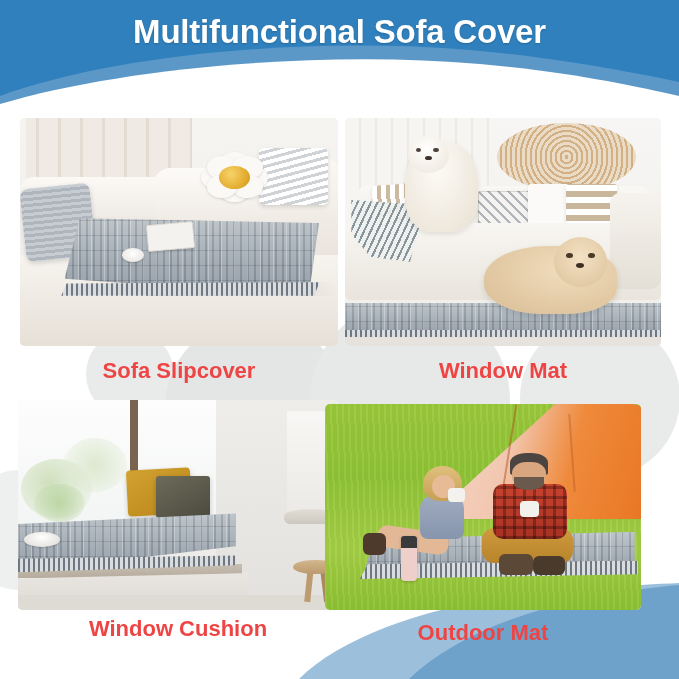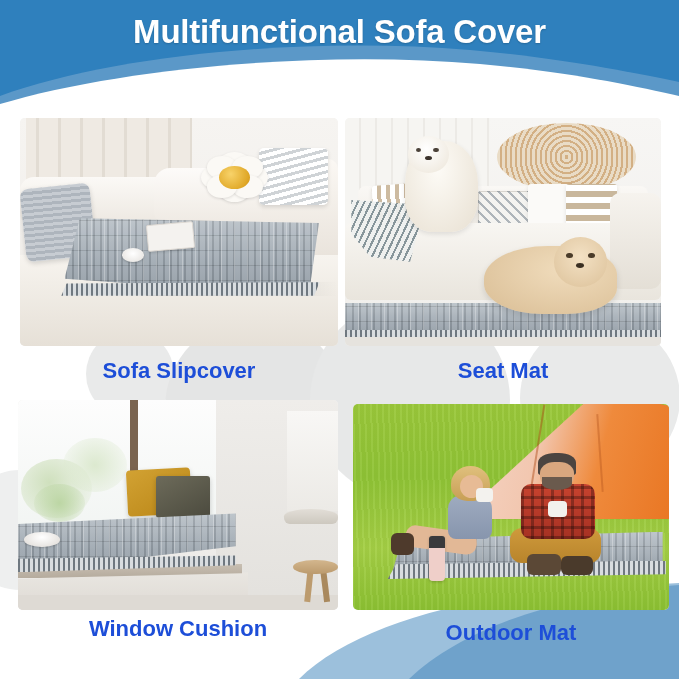--- a/index.html
+++ b/index.html
@@ -35,29 +35,29 @@
   
   .bottom-wave{position:absolute;right:0;bottom:0;width:420px;height:110px;z-index:1;pointer-events:none;}
   .bottom-wave svg{width:100%;height:100%;display:block;}
 
   
   .grid{position:absolute;left:0;top:108px;width:679px;height:571px;z-index:3;}
   .panel{position:absolute;}
   .p1{left:20px;top:10px;width:318px;height:228px;}
   .p2{left:345px;top:10px;width:316px;height:228px;}
   .p3{left:18px;top:292px;width:320px;height:210px;}
-  .p4{left:353px;top:296px;width:316px;height:206px;}
+  .p4{left:325px;top:296px;width:316px;height:206px;}
 
   .photo{
     position:absolute;left:0;top:0;width:100%;height:100%;
     border-radius:5px;overflow:hidden;background:#f2f2f0;
   }
   .label{
     position:absolute;left:0;width:100%;text-align:center;
-    color:#1d4ed8;font-size:22px;font-weight:600;
+    color:#ef4444;font-size:22px;font-weight:600;
     font-family:"Liberation Sans", sans-serif;
   }
   .p1 .label,.p2 .label{top:240px;}
   .p3 .label,.p4 .label{top:216px;}
 
   
   .lay{position:absolute;}
 
   
   .quilt{
@@ -272,21 +272,21 @@
       <div class="lay s2-dog1n"></div>
       <div class="lay s2-mat quilt"></div>
       <div class="lay s2-matfr fringe"></div>
       <div class="lay s2-floor"></div>
       <div class="lay s2-dog2"></div>
       <div class="lay s2-dog2h"></div>
       <div class="lay s2-dog2e1"></div>
       <div class="lay s2-dog2e2"></div>
       <div class="lay s2-dog2n"></div>
     </div>
-    <div class="label">Seat Mat</div>
+    <div class="label">Window Mat</div>
   </div>
 
   <div class="panel p3">
     <div class="photo">
       <div class="lay s3-wall"></div>
       <div class="lay s3-window"></div>
       <div class="lay s3-green1"></div>
       <div class="lay s3-green2"></div>
       <div class="lay s3-green3"></div>
       <div class="lay s3-mullion"></div>

